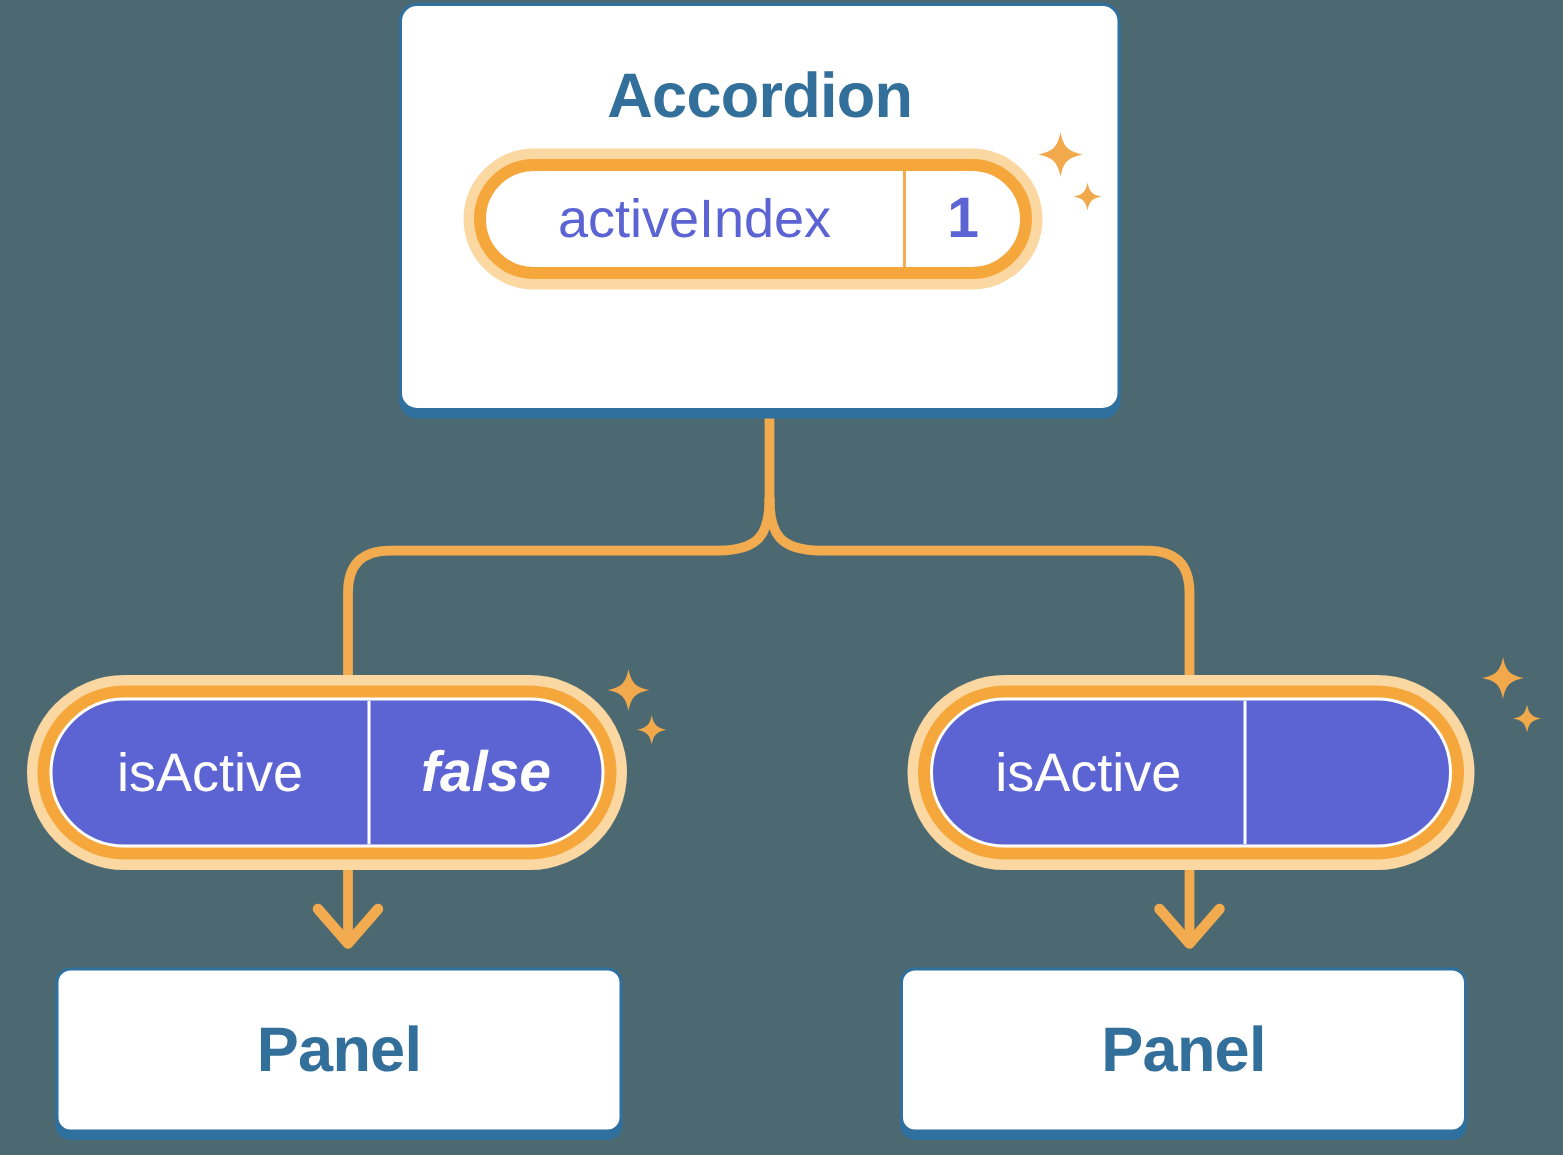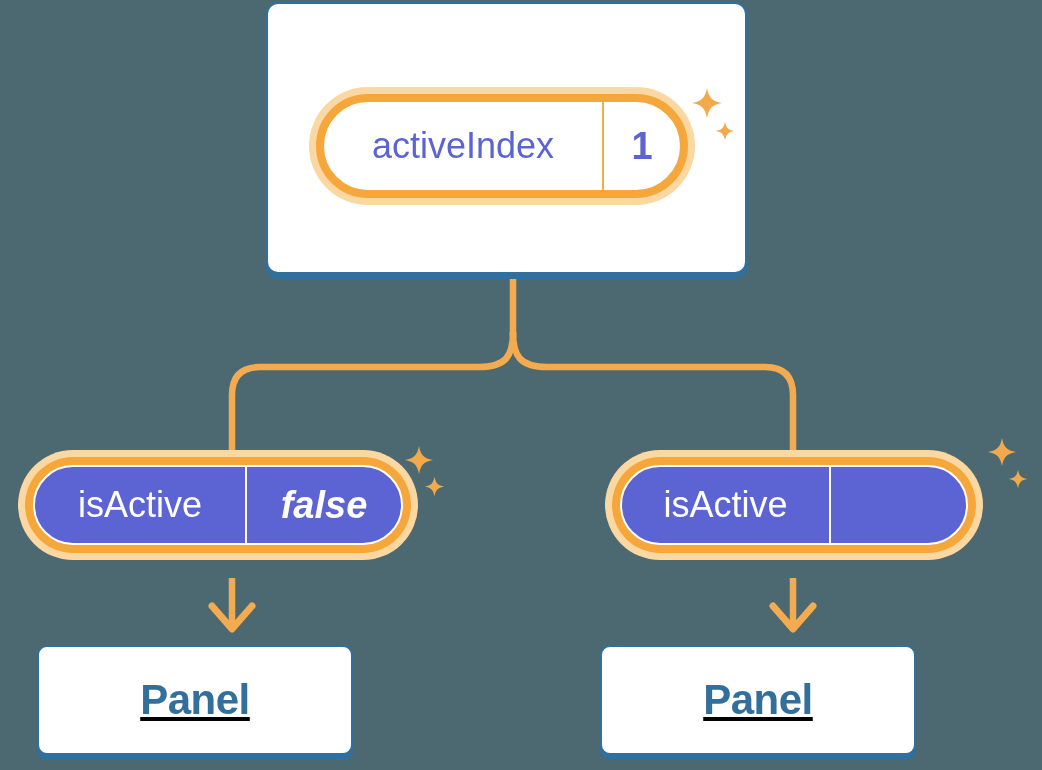--- a/index.html
+++ b/index.html
@@ -50,41 +50,40 @@
   }
   .card-title {
     margin-top: 36px;
     text-align: center;
     font-size: 42px;
     font-weight: bold;
     letter-spacing: -0.5px;
     color: var(--heading-text, #336F9B);
   }
   .panel-card {
-    width: 316px; height: 110px;
+    width: 378px; height: 110px;
     border-radius: 10px;
     display: flex;
     align-items: center;
     justify-content: center;
-    text-decoration: underline;
   }
   .panel-left  { left: 37px;  top: 645px; }
   .panel-right { left: 600px; top: 645px; }
   .panel-label {
     font-size: 42px;
     font-weight: bold;
     letter-spacing: -0.5px;
     color: var(--heading-text, #336F9B);
   }
 
   
   .state-pill {
     position: absolute;
-    left: 48px; top: 90px;
-    width: 372px; height: 104px;
+    left: 48px; top: 102px;
+    width: 372px; height: 80px;
     box-sizing: border-box;
     background: var(--card-bg, #FFFFFF);
     border: 8px solid var(--orange-ring, #F5A73C);
     border-radius: 60px;
     box-shadow: 0 0 0 7px var(--orange-halo, #FBD7A1);
     display: flex;
     align-items: stretch;
     overflow: hidden;
   }
   .state-pill .pill-label {
@@ -102,21 +101,21 @@
     display: flex; align-items: center; justify-content: center;
     font-size: 38px;
     font-weight: bold;
     color: var(--pill-purple, #5C64D4);
   }
 
   
   .prop-pill {
     position: absolute;
     top: 465px;
-    height: 80px;
+    height: 100px;
     box-sizing: border-box;
     background: var(--pill-purple, #5C64D4);
     border: 2px solid var(--pill-text, #FFFFFF);
     border-radius: 60px;
     box-shadow: 0 0 0 8px var(--orange-ring, #F5A73C),
                 0 0 0 15px var(--orange-halo, #FBD7A1);
     display: flex;
     align-items: stretch;
     overflow: hidden;
     z-index: 2;
@@ -161,20 +160,21 @@
     <path class="wire" d="M513 268 L513 338"></path>
     <path class="wire" d="M513 332 C513 356 506 367 479 367 L260 367 Q232 367 232 395 L232 520"></path>
     <path class="wire" d="M513 332 C513 356 520 367 547 367 L765 367 Q793 367 793 395 L793 520"></path>
     <path class="wire" d="M232 578 L232 628"></path>
     <path class="wire-arrow" d="M212 606 L232 629 L252 606"></path>
     <path class="wire" d="M793 578 L793 628"></path>
     <path class="wire-arrow" d="M773 606 L793 629 L813 606"></path>
   </svg>
 
   <div class="card accordion-card">
+    <div class="card-title">Accordion</div>
     <div class="state-pill">
       <div class="pill-label">activeIndex</div>
       <div class="pill-divider"></div>
       <div class="pill-value">1</div>
     </div>
   </div>
 
   <div class="prop-pill prop-pill-left">
     <div class="pill-label">isActive</div>
     <div class="pill-divider"></div>

